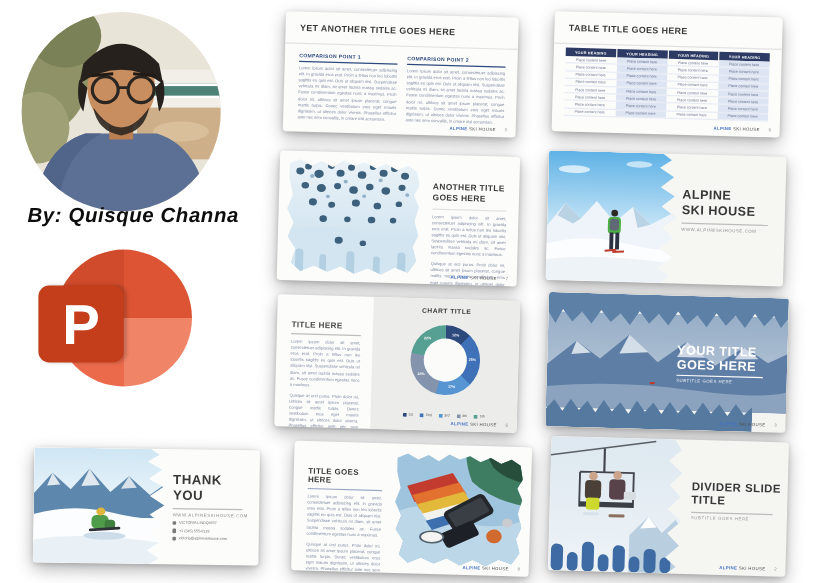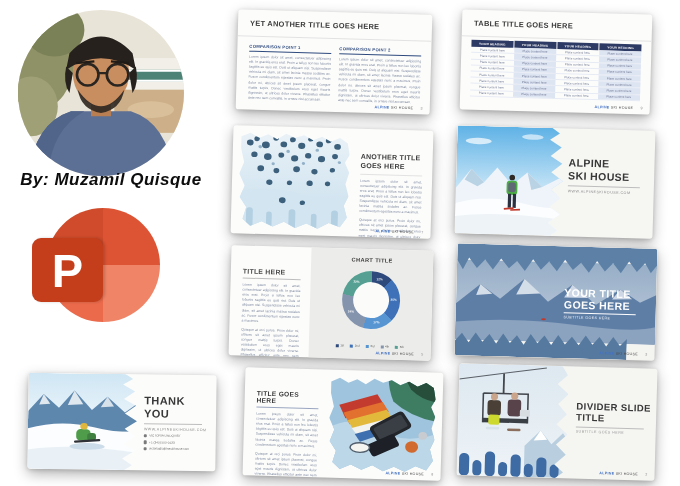--- a/index.html
+++ b/index.html
@@ -106,21 +106,21 @@
     <circle cx="42" cy="39" r="6.5" fill="none" stroke="#2a2520" stroke-width="1.6"></circle>
     <circle cx="60" cy="39" r="6.5" fill="none" stroke="#2a2520" stroke-width="1.6"></circle>
     <line x1="48" y1="38" x2="54" y2="38" stroke="#2a2520" stroke-width="1.4"></line>
     <path d="M35,32 L46,31" stroke="#201b17" stroke-width="1.4"></path>
     <path d="M56,31 L67,32" stroke="#201b17" stroke-width="1.4"></path>
     <path d="M36,48 Q50,68 64,48 Q62,60 50,62 Q38,60 36,48 Z" fill="#2e2721" opacity=".9"></path>
     <path d="M44,50 Q50,53 56,50 Q53,48 50,48 Q47,48 44,50 Z" fill="#c98e5f"></path>
   </svg>
 </div>
 
-<div class="byline">By: Muzamil Quisque</div>
+<div class="byline">By: Quisque Channa</div>
 
 <div class="pptlogo">
   <div class="ppt-circle"></div>
   <div class="ppt-square">
     <span>P</span>
   </div>
 </div>
 
 <div class="slide rot" style="left:237px;top:12px;width:194px;height:100px;">
   <div class="s-title" style="position:absolute;left:12px;top:9px;font-size:7.4px;">YET ANOTHER TITLE GOES HERE</div>

